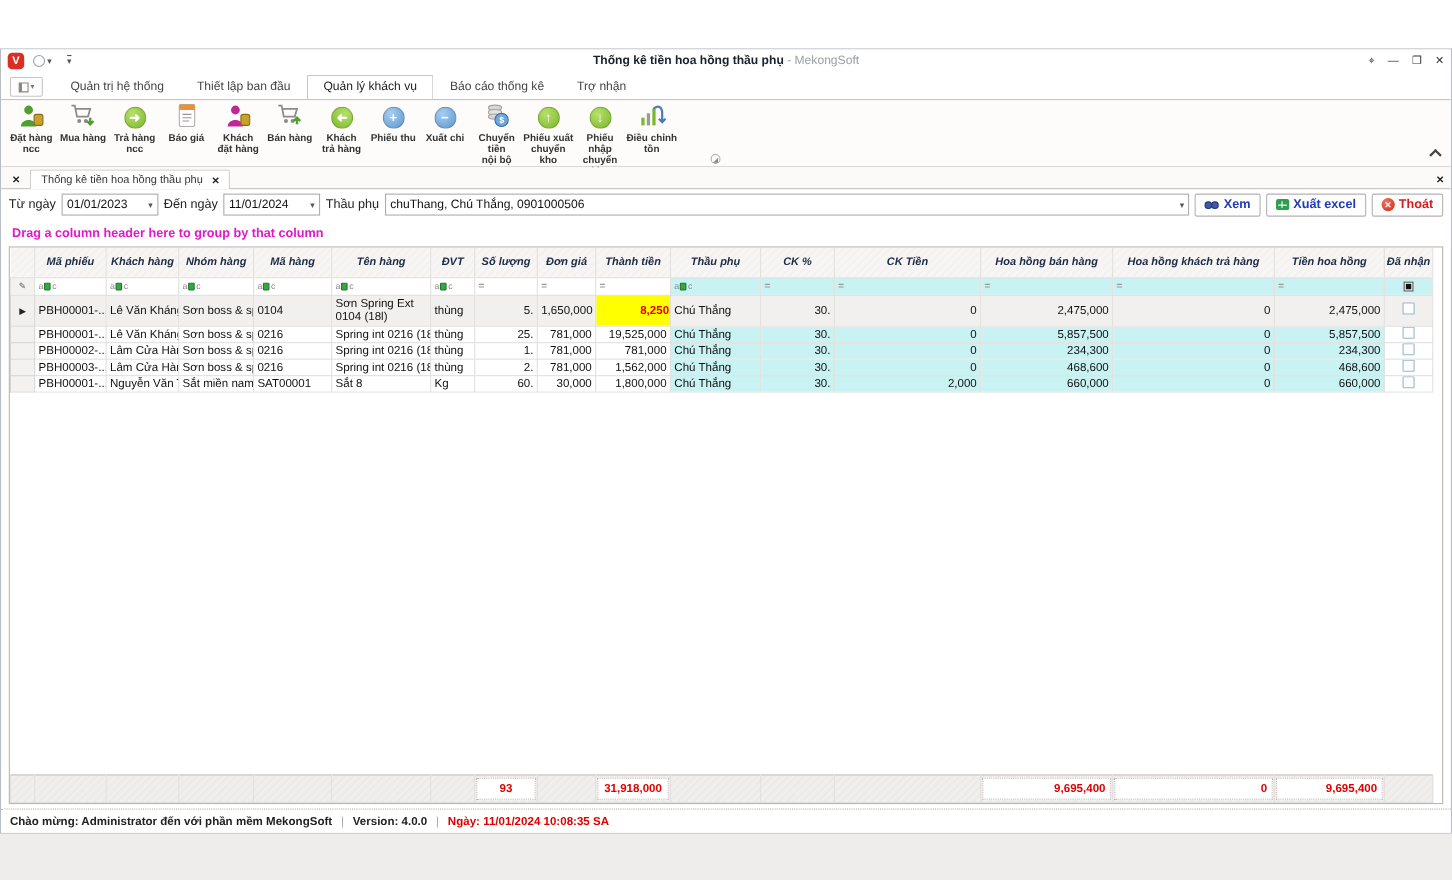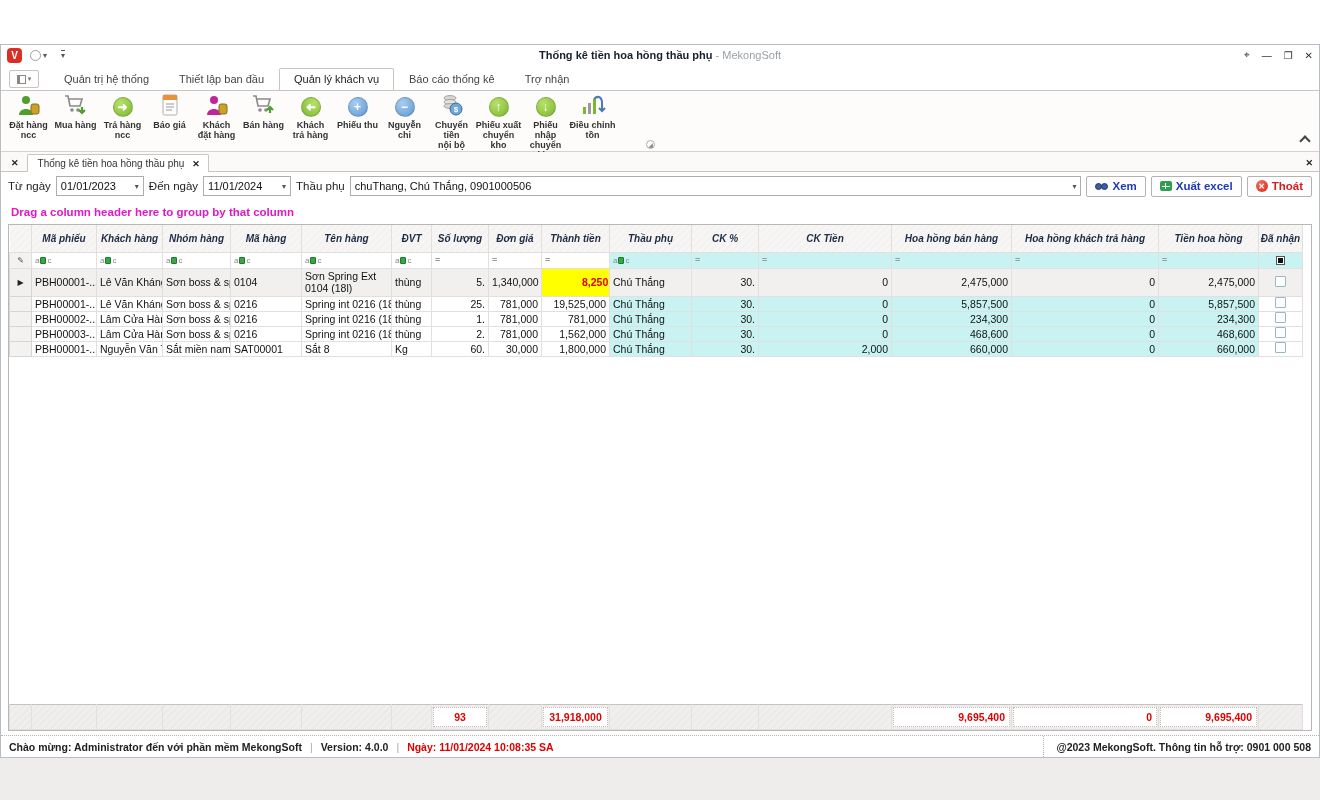--- a/index.html
+++ b/index.html
@@ -211,21 +211,21 @@
         <div class="ritem">
           <div class="ricon">
             <div class="circle-ico c-blue">+</div>
           </div>
           <div class="rlabel">Phiếu thu</div>
         </div>
         <div class="ritem">
           <div class="ricon">
             <div class="circle-ico c-blue">−</div>
           </div>
-          <div class="rlabel">Nguyễn chi</div>
+          <div class="rlabel">Xuất chi</div>
         </div>
         <div class="ritem">
           <div class="ricon">
             <div><svg width="24" height="24" viewBox="0 0 24 24">
                 <ellipse cx="10" cy="5" rx="6" ry="2.4" fill="#d8d6d4" stroke="#a5a3a1"></ellipse>
                 <ellipse cx="10" cy="9" rx="6" ry="2.4" fill="#e5e3e1" stroke="#a5a3a1"></ellipse>
                 <ellipse cx="10" cy="13" rx="6" ry="2.4" fill="#d8d6d4" stroke="#a5a3a1"></ellipse>
                 <circle cx="16" cy="16" r="6" fill="#6ea8d8" stroke="#3a6a9a"></circle>
                 <text x="16" y="19" font-size="8" text-anchor="middle" fill="#fff" font-weight="bold">$</text>
               </svg></div>
@@ -376,21 +376,21 @@
           </tr>
           <tr class="drow selected">
             <td class="ind" style="height: 28px;">▶</td>
             <td style="height: 28px;">PBH00001-...</td>
             <td style="height: 28px;">Lê Văn Kháng</td>
             <td style="height: 28px;">Sơn boss &amp; sp...</td>
             <td style="height: 28px;">0104</td>
             <td class="wrap2" style="height: 24px;">Sơn Spring Ext 0104 (18l)</td>
             <td style="height: 28px;">thùng</td>
             <td class="num" style="height: 28px;">5.</td>
-            <td class="num" style="height: 28px;">1,340,000</td>
+            <td class="num" style="height: 28px;">1,650,000</td>
             <td class="num yellow" style="height: 28px;">8,250,000</td>
             <td style="height: 28px;">Chú Thắng</td>
             <td class="num" style="height: 28px;">30.</td>
             <td class="num" style="height: 28px;">0</td>
             <td class="num" style="height: 28px;">2,475,000</td>
             <td class="num" style="height: 28px;">0</td>
             <td class="num" style="height: 28px;">2,475,000</td>
             <td class="cbcell" style="height: 28px;"><span class="cb"></span></td>
           </tr>
           <tr class="drow">
@@ -525,17 +525,16 @@
         </tbody>
     </table>
   </div>
 
   <div class="statusbar">
     <span>Chào mừng: Administrator đến với phần mềm MekongSoft</span>
     <span class="sep">|</span>
     <span>Version: 4.0.0</span>
     <span class="sep">|</span>
     <span class="red">Ngày: 11/01/2024 10:08:35 SA</span>
-    <span class="right">@2023 MekongSoft. Thông tin hỗ trợ: 0901 000 508</span>
   </div>
 </div>
 
 <div class="bottom-strip"></div>
 
 </body></html>

